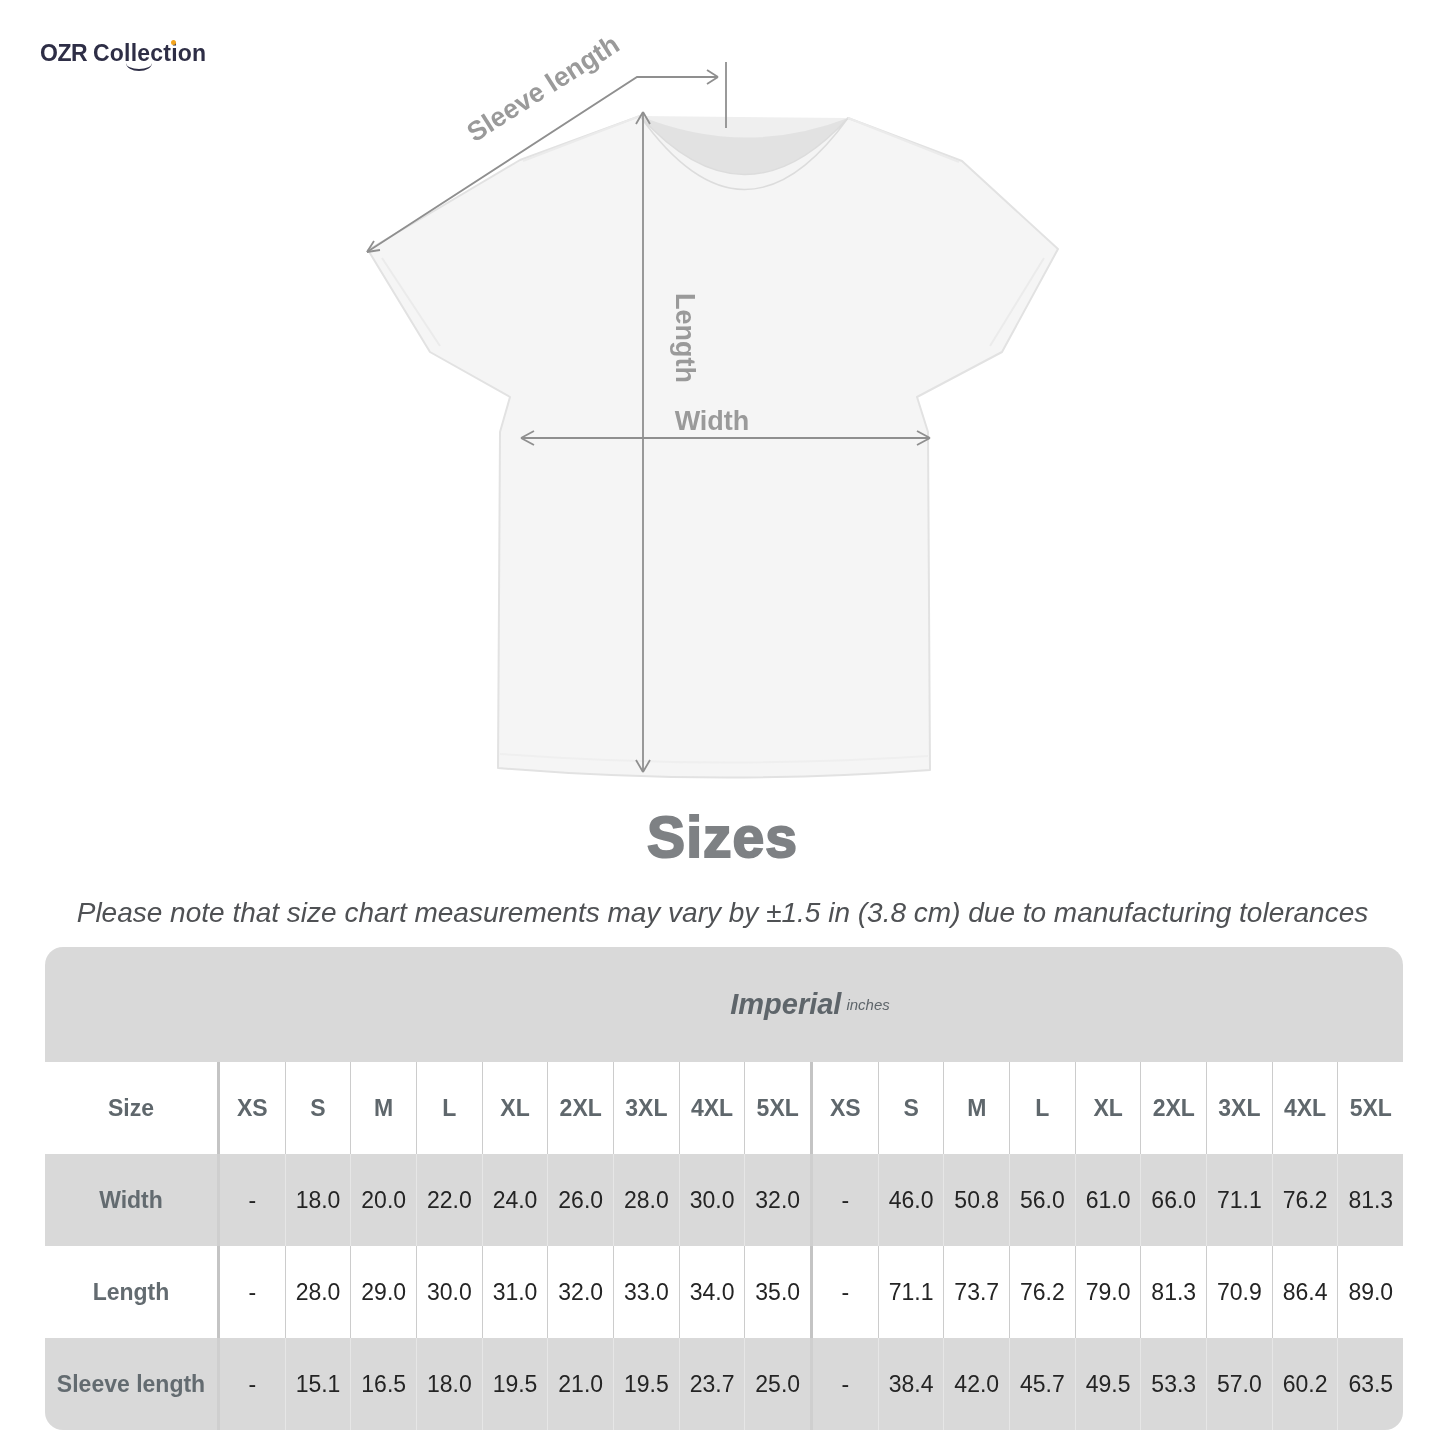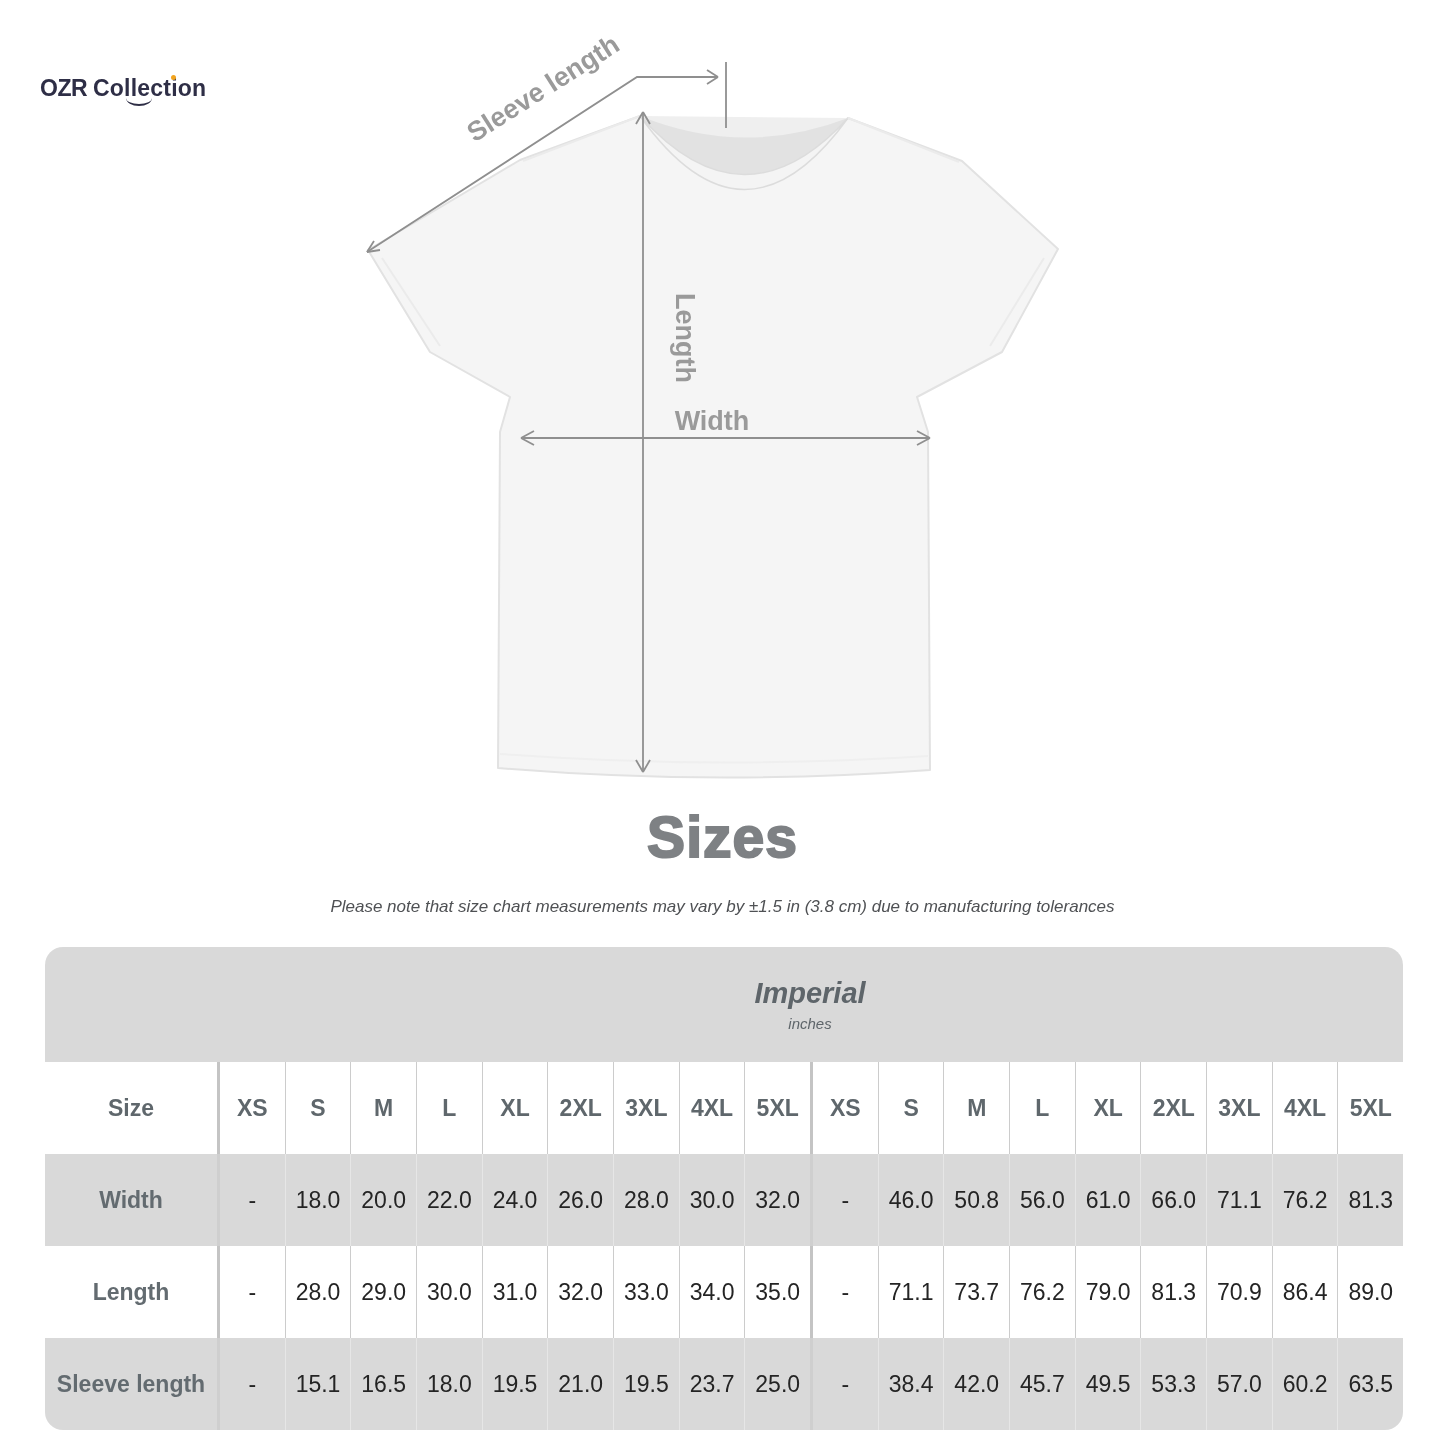--- a/index.html
+++ b/index.html
@@ -1,43 +1,43 @@
 <!DOCTYPE html>
 <html><head>
 <meta charset="utf-8">
 <style>
   html,body{margin:0;padding:0;background:#fff;}
   .page{position:relative;width:1445px;height:1445px;background:#fff;overflow:hidden;
         font-family:"Liberation Sans",sans-serif;}
 
   
-  .logo{position:absolute;left:40px;top:42px;font-size:23px;line-height:1;color:#2e2e46;white-space:nowrap;margin-top:35px;}
+  .logo{position:absolute;left:40px;top:42px;font-size:23px;line-height:1;color:#2e2e46;white-space:nowrap;}
   .logo-bold{font-weight:bold;letter-spacing:-0.5px;}
   .logo-rest{font-weight:bold;letter-spacing:0.2px;margin-left:6px;}
   .logo-i{position:relative;}
   .logo-i::before{content:"";position:absolute;left:0px;top:0px;width:5px;height:5px;border-radius:50%;background:#f2a41f;}
   .logo-smile{position:absolute;left:86px;top:21px;width:26px;height:6px;
               border-bottom:2px solid #2e2e46;border-radius:0 0 50% 50% / 0 0 100% 100%;}
 
   
   .diagram{position:absolute;left:0;top:0;width:1445px;height:815px;}
   .ann-label{font-size:27px;font-weight:bold;fill:#9a9a9a;}
 
   
   .sizes-title{position:absolute;top:806px;left:0;width:100%;text-align:center;
                font-size:57px;line-height:1.1;font-weight:bold;color:#7e8184;
                -webkit-text-stroke:2px #7e8184;letter-spacing:1px;}
   .note{position:absolute;top:897px;left:0;width:100%;text-align:center;
-        font-size:17px;font-style:italic;color:#4f5154;}
+        font-size:28px;font-style:italic;color:#4f5154;}
 
   
   .size-table{position:absolute;left:45px;top:947px;width:1358px;color:#636b70;}
   .band{display:flex;height:115px;background:#d9d9d9;border-radius:18px 18px 0 0;}
   .band-spacer{width:172px;}
-  .band-group{flex:1;display:flex;flex-direction:column;align-items:center;justify-content:center;gap:5px;text-align:right;}
+  .band-group{flex:1;display:flex;flex-direction:row;align-items:center;justify-content:center;gap:5px;text-align:right;}
   .band-name{font-size:29px;font-weight:bold;font-style:italic;color:#5e656a;}
   .band-unit{font-size:15px;font-style:italic;color:#5e656a;}
 
   .trow{display:flex;height:92px;}
   .trow.gray{background:#d9d9d9;}
   .trow.last{border-radius:0 0 18px 18px;overflow:hidden;}
   .cell{flex:1;display:flex;align-items:center;justify-content:center;
         font-size:23px;border-right:1px solid #cccccc;}
   .trow .cell:last-child{border-right:none;}
   .trow.gray .cell{border-right-color:#e6e6e6;}

